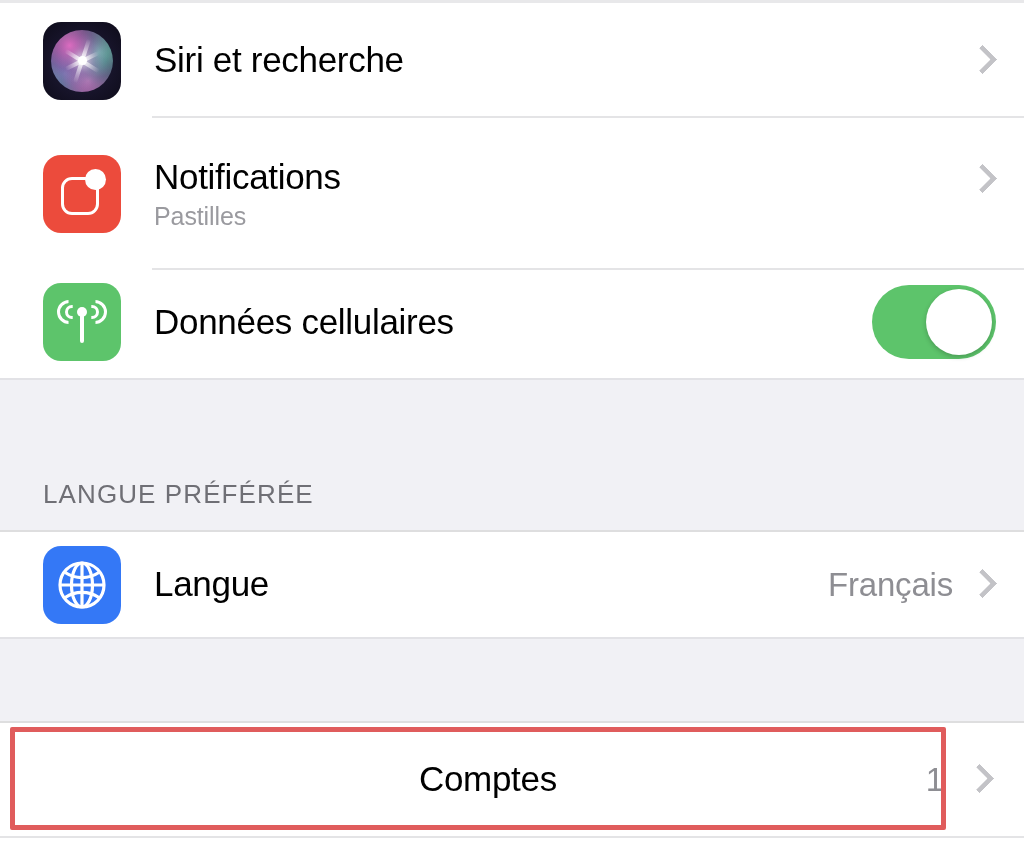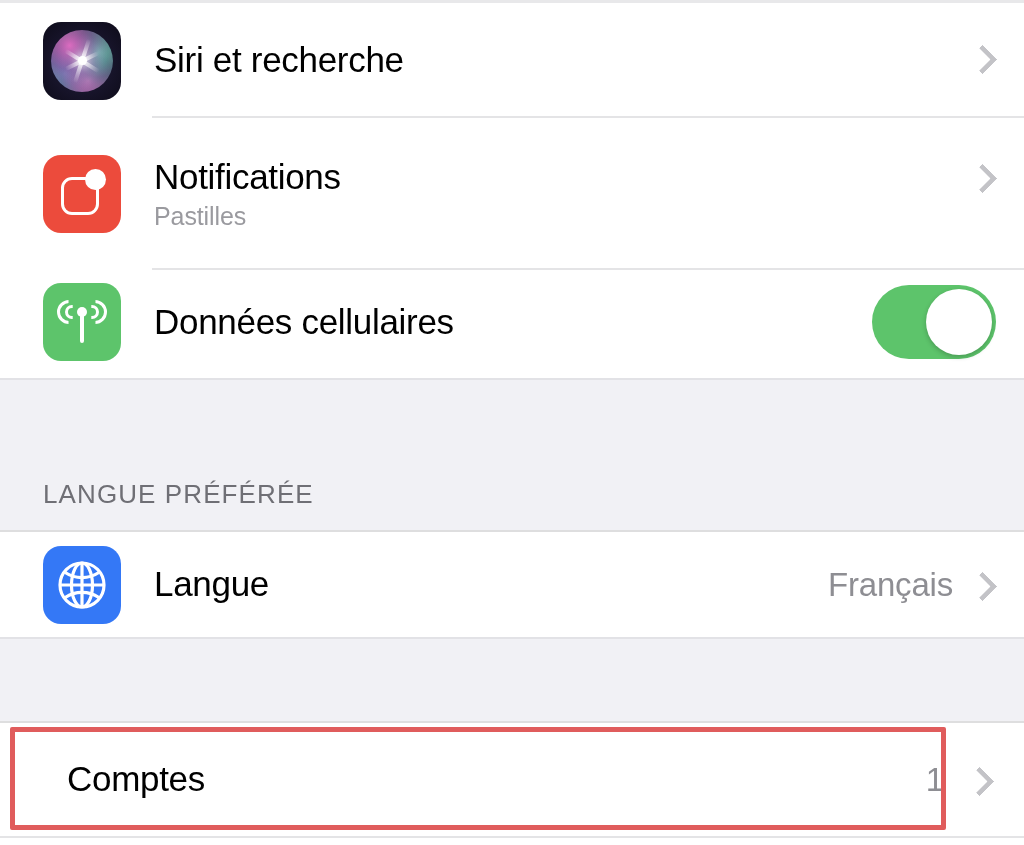--- a/index.html
+++ b/index.html
@@ -181,21 +181,21 @@
     color: #9a9a9f;
     letter-spacing: -0.1px;
     margin-top: 7px;
     line-height: 1.05;
     white-space: nowrap;
   }
 
   
   .row-right {
     display: flex;
-    align-items: flex-end;
+    align-items: center;
     flex: 0 0 auto;
     margin-right: 35px;
   }
   .row-value {
     font-size: 33px;
     color: #8e8e93;
     letter-spacing: -0.2px;
     margin-right: 18px;
     white-space: nowrap;
   }
@@ -253,21 +253,21 @@
     letter-spacing: 1.1px;
     color: #6f6f75;
     text-transform: uppercase;
     white-space: nowrap;
   }
 
   
   .row-plain {
     padding-left: 50px;
   }
-  .row-plain .row-text { margin-left: 17px; }
+  .row-plain .row-text { margin-left: 0; text-align: center; }
 
   
   .annotation-box {
     position: absolute;
     border: 5px solid #e05c5c;
     box-sizing: border-box;
     pointer-events: none;
     border-radius: 2px;
     z-index: 40;
   }

